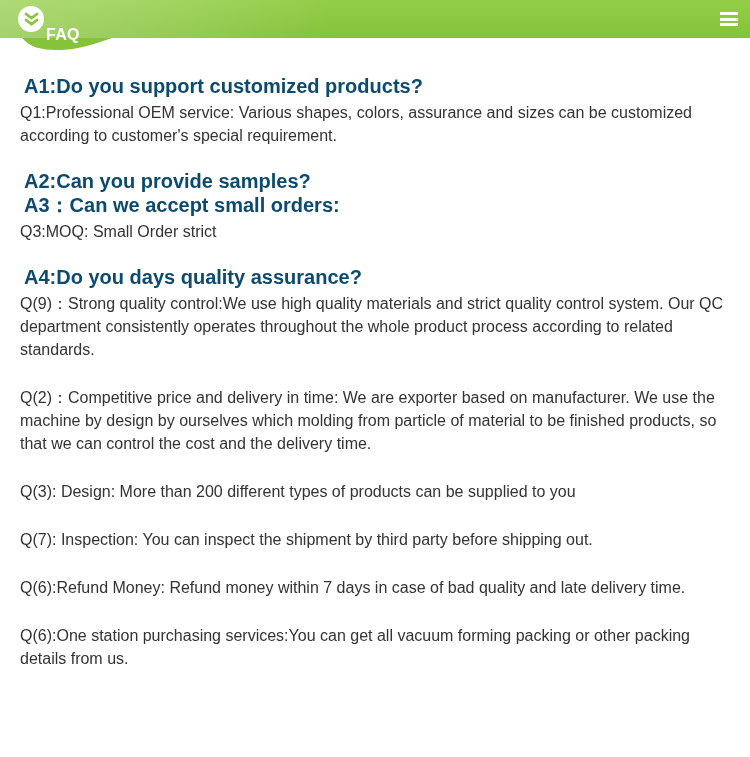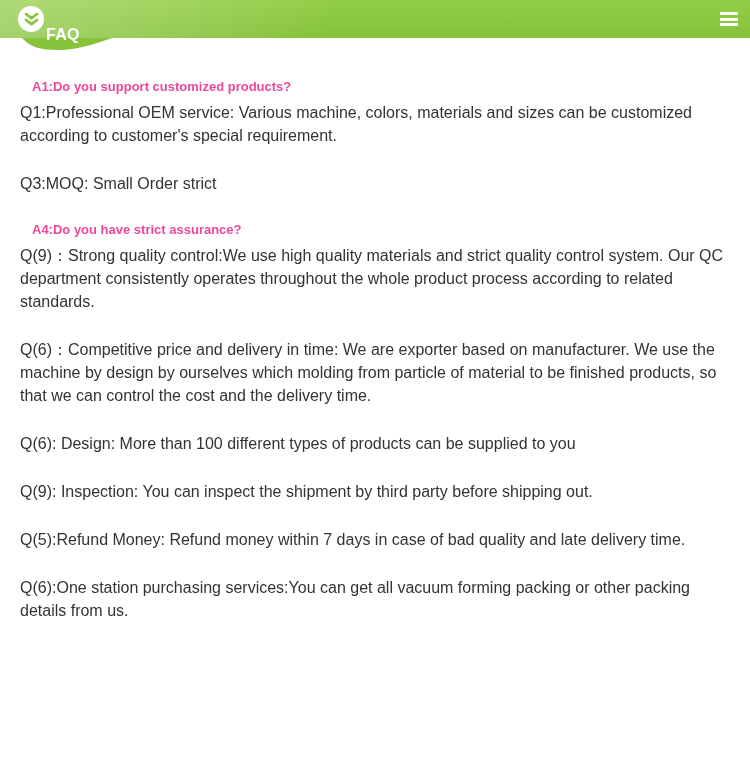--- a/index.html
+++ b/index.html
@@ -53,23 +53,23 @@
     width: 90px; height: 12px;
     display: block; z-index: 1;
   }
 
   
   .content {
     padding: 39px 20px 0 20px;
     color: #333333;
   }
   .faq-section h3 {
-    font-size: 13px; line-height: 19px; font-weight: 700;
-    color: #ec4899;
-    margin: 0 0 5px 12px;
+    font-size: 20px; line-height: 19px; font-weight: 700;
+    color: #0c4a6e;
+    margin: 0 0 5px 4px;
   }
   .faq-section p {
     font-size: 16px; line-height: 23px;
     color: #333333;
     margin: 0 0 25px 0;
   }
   .faq-section:last-child p:last-child { margin-bottom: 0; margin-top: 11px; }
 </style>
 </head>
 <body>
@@ -94,34 +94,36 @@
 
     <svg class="header-tail" viewBox="0 0 90 12">
       <path d="M0,0 C8,9 18,12 36,12 C56,12 72,6 90,0 Z" fill="#86c23a"></path>
     </svg>
   </header>
 
   <main class="content">
 
     <section class="faq-section">
       <h3>A1:Do you support customized products?</h3>
-      <p>Q1:Professional OEM service: Various machine, colors, materials and sizes can be customized according to customer's special requirement.</p>
+      <p>Q1:Professional OEM service: Various shapes, colors, assurance and sizes can be customized according to customer's special requirement.</p>
     </section>
 
     <section class="faq-section">
+      <h3>A2:Can you provide samples?</h3>
     </section>
 
     <section class="faq-section">
+      <h3>A3：Can we accept small orders:</h3>
       <p>Q3:MOQ: Small Order strict</p>
     </section>
 
     <section class="faq-section">
-      <h3>A4:Do you have strict assurance?</h3>
+      <h3>A4:Do you days quality assurance?</h3>
       <p>Q(9)：Strong quality control:We use high quality materials and strict quality control system. Our QC department consistently operates throughout the whole product process according to related standards.</p>
-      <p>Q(6)：Competitive price and delivery in time: We are exporter based on manufacturer. We use the machine by design by ourselves which molding from particle of material to be finished products, so that we can control the cost and the delivery time.</p>
-      <p>Q(6): Design: More than 100 different types of products can be supplied to you</p>
-      <p>Q(9): Inspection: You can inspect the shipment by third party before shipping out.</p>
-      <p>Q(5):Refund Money: Refund money within 7 days in case of bad quality and late delivery time.</p>
+      <p>Q(2)：Competitive price and delivery in time: We are exporter based on manufacturer. We use the machine by design by ourselves which molding from particle of material to be finished products, so that we can control the cost and the delivery time.</p>
+      <p>Q(3): Design: More than 200 different types of products can be supplied to you</p>
+      <p>Q(7): Inspection: You can inspect the shipment by third party before shipping out.</p>
+      <p>Q(6):Refund Money: Refund money within 7 days in case of bad quality and late delivery time.</p>
       <p>Q(6):One station purchasing services:You can get all vacuum forming packing or other packing details from us.</p>
     </section>
 
   </main>
 </div>
 
 </body></html>

